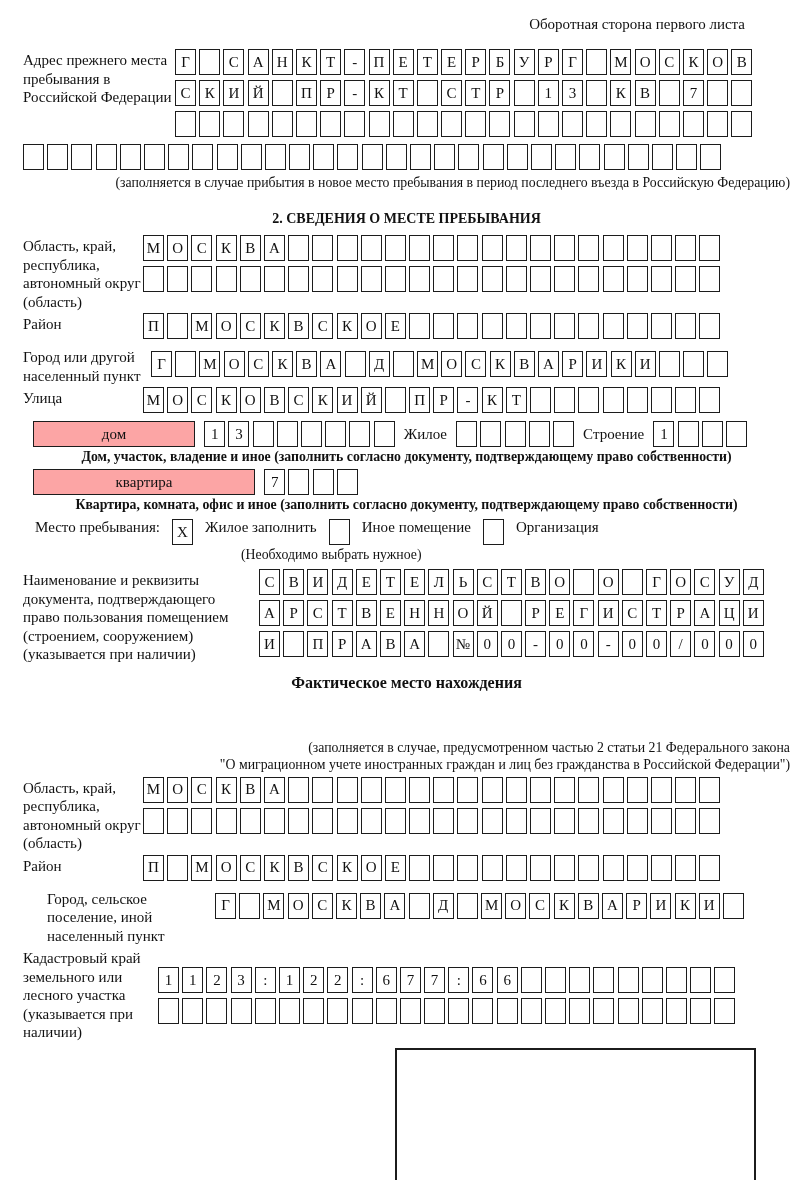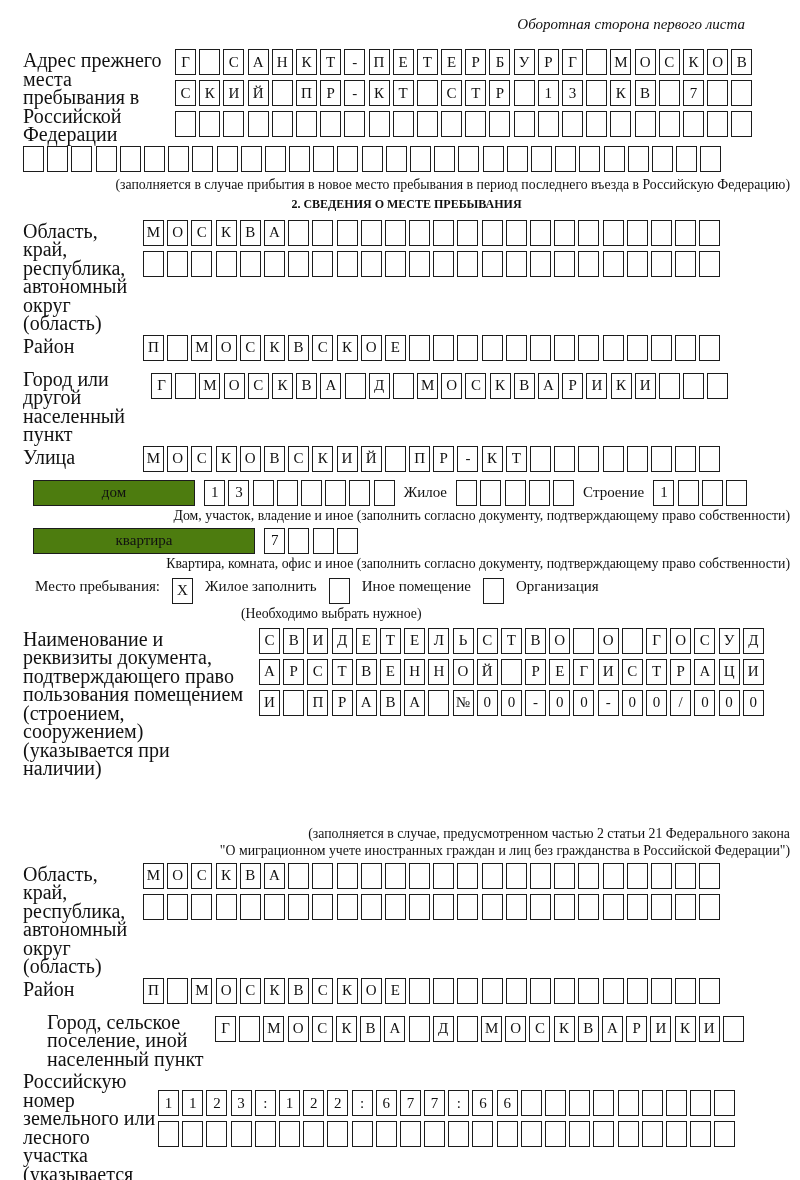--- a/index.html
+++ b/index.html
@@ -5,39 +5,39 @@
   html,body{margin:0;padding:0;background:#fff;}
   .page{
     position:relative;
     width:800px;height:1180px;
     box-sizing:border-box;
     padding:16px 10px 0 23px;
     font-family:"Liberation Serif","DejaVu Serif",serif;
     color:#111;
     overflow:hidden;
   }
-  .corner{ text-align:right; padding-right:45px; font-size:15px; margin-bottom:16px;font-style:italic;}
+  .corner{ text-align:right; padding-right:45px; font-size:15px; margin-bottom:16px;}
   .field{ display:flex; align-items:flex-start; margin-bottom:2px;}
-  .flabel{ font-size:20px; line-height:18.5px; padding-top:2px; flex:none;}
+  .flabel{ font-size:15px; line-height:18.5px; padding-top:2px; flex:none;}
   .w150{width:152px;} .w118{width:120px;} .w128{width:128px;} .w133{width:135px;} .w165{width:168px;margin-left:24px;} .w222{width:224px;}
   .rows{flex:1 1 auto;}
   .cellrow{ display:flex; gap:3.2px; margin-bottom:5px;}
   .cell{
     flex:none; width:19px; height:24px;
     border:1.6px solid #1c1c1c;
     display:flex; align-items:center; justify-content:center;
     font-size:15px; background:#fff;
   }
   .note{ font-size:13.8px; text-align:right; margin:1px 0 4px 0;}
-  .note.left{text-align:right;}
-  .h-sect{ font-size:12px; font-weight:bold; text-align:center; margin:4px 0 8px 0;}
+  .note.left{text-align:center;font-weight:bold;}
+  .h-sect{ font-size:14px; font-weight:bold; text-align:center; margin:20px 0 8px 0;}
   .h-sub{ font-size:16px; font-weight:bold; text-align:center; margin:10px 0 6px 0;}
   .labelbox{
     border:1.6px solid #1c1c1c; height:24px; display:flex; align-items:center; justify-content:center;
-    font-size:15px; flex:none; background:#4d7c0f;
+    font-size:15px; flex:none; background:#fca5a5;
   }
   .houserow{ display:flex; align-items:center; gap:3.2px; margin:3px 0 2px 10px;}
   .inline-lab{ font-size:15px; padding:0 6px; flex:none;}
   .stayrow{ display:flex; align-items:flex-start; gap:10px; font-size:15px; margin:6px 0 2px 12px;}
   .stayrow .cell{margin:0 2px;}
   .choose-note{ font-size:13.8px; margin:0 0 6px 218px;}
   .stampbox{
     border:2px solid #1c1c1c; width:357px; height:176px; margin-left:372px; margin-top:6px;
     background:#fff;
   }
@@ -442,20 +442,21 @@
           <div class="cell">0</div>
           <div class="cell">0</div>
           <div class="cell">/</div>
           <div class="cell">0</div>
           <div class="cell">0</div>
           <div class="cell">0</div>
         </div>
     </div>
   </div>
 
+  <div class="h-sub">Фактическое место нахождения</div>
   <div class="note" style="margin-bottom:0;margin-top:48px;">(заполняется в случае, предусмотренном частью 2 статьи 21 Федерального закона</div>
   <div class="note">"О миграционном учете иностранных граждан и лиц без гражданства в Российской Федерации")</div>
 
   <div class="field">
     <div class="flabel w118">Область, край, республика, автономный округ (область)</div>
     <div class="rows">
       <div class="cellrow">
           <div class="cell">М</div>
           <div class="cell">О</div>
           <div class="cell">С</div>
@@ -566,21 +567,21 @@
           <div class="cell">Р</div>
           <div class="cell">И</div>
           <div class="cell">К</div>
           <div class="cell">И</div>
           <div class="cell"></div>
         </div>
     </div>
   </div>
 
   <div class="field">
-    <div class="flabel w133">Российскую номер земельного или лесного участка (указывается при наличии)</div>
+    <div class="flabel w133">Кадастровый край земельного или лесного участка (указывается при наличии)</div>
     <div class="rows" style="padding-top:20px;">
       <div class="cellrow">
           <div class="cell">1</div>
           <div class="cell">1</div>
           <div class="cell">2</div>
           <div class="cell">3</div>
           <div class="cell">:</div>
           <div class="cell">1</div>
           <div class="cell">2</div>
           <div class="cell">2</div>

